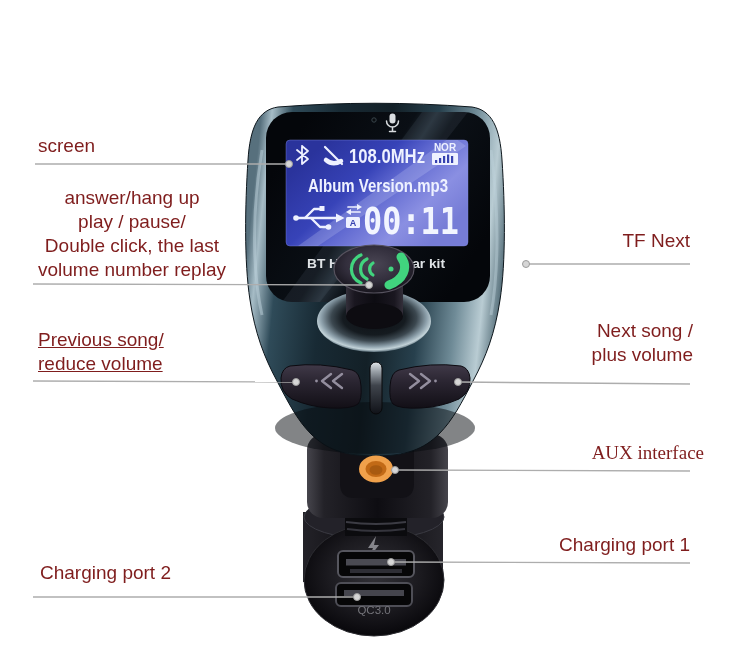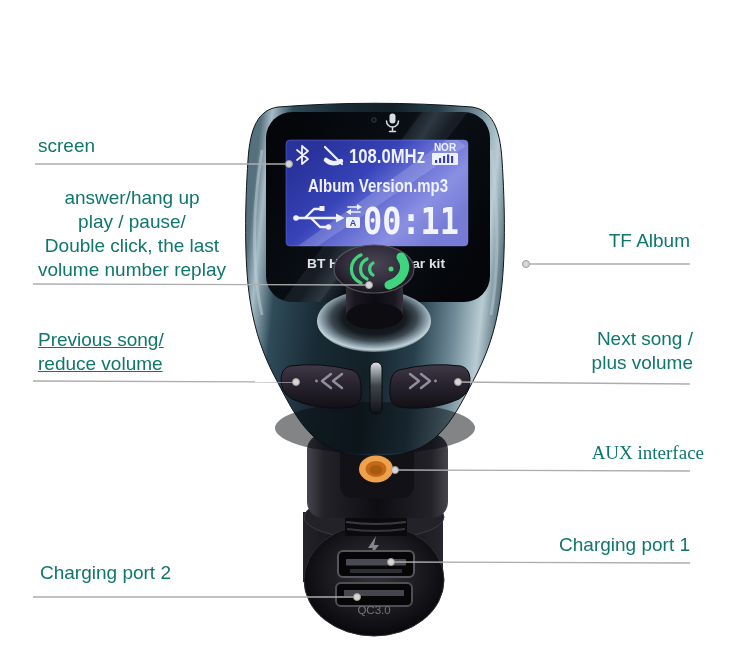--- a/index.html
+++ b/index.html
@@ -6,21 +6,21 @@
   #stage{
     position:relative;
     width:750px;height:662px;
     background:#ffffff;
     overflow:hidden;
     font-family:"Liberation Sans", sans-serif;
   }
   #device-svg{position:absolute;left:0;top:0;width:750px;height:662px;}
   .lbl{
     position:absolute;
-    color:#0f766e;
+    color:#7f1d1d;
     font-size:19px;
     line-height:24px;
     font-family:"Liberation Sans", sans-serif;
     white-space:nowrap;
   }
   .lbl.right{text-align:right;}
   .scr-text{font-family:"Liberation Sans", sans-serif;font-weight:bold;fill:#eef1ff;}
   .seg{font-family:"DejaVu Sans Mono", monospace;font-weight:bold;fill:#f2f5ff;}
 </style>
 </head>
@@ -274,23 +274,23 @@
     <div>volume number replay</div>
   </div>
 
   <div class="lbl" style="left:38px;top:328px;text-decoration:underline;">
     <div>Previous song/</div>
     <div>reduce volume</div>
   </div>
 
   <div class="lbl" style="left:40px;top:561px;">Charging port 2</div>
 
-  <div class="lbl right" style="right:60px;top:229px;">TF Album</div>
-
-  <div class="lbl right" style="right:57px;top:327px;margin-left:15px;">
+  <div class="lbl right" style="right:60px;top:229px;">TF Next</div>
+
+  <div class="lbl right" style="right:57px;top:319px;margin-left:15px;">
     <div>Next song /</div>
     <div>plus volume</div>
   </div>
 
   <div class="lbl right" style="right:46px;top:441px;font-family:Liberation Serif, serif;">AUX interface</div>
 
   <div class="lbl right" style="right:60px;top:533px;">Charging port 1</div>
 
 </div>
 

